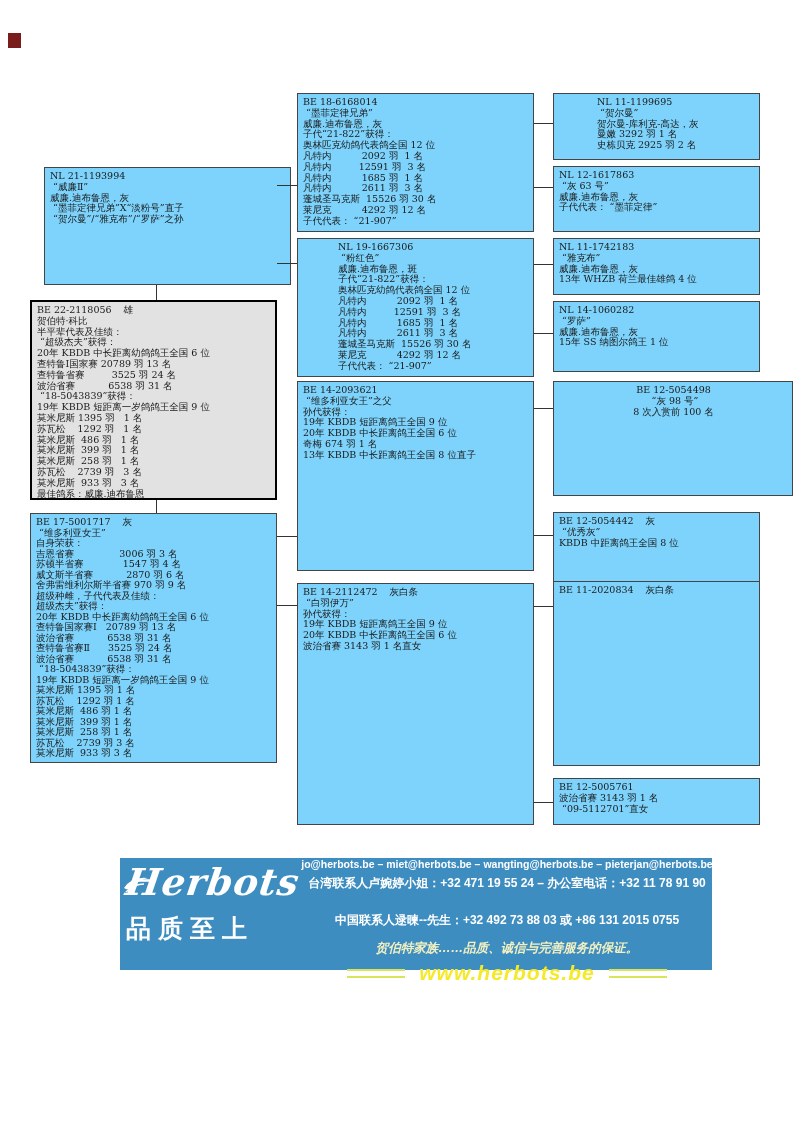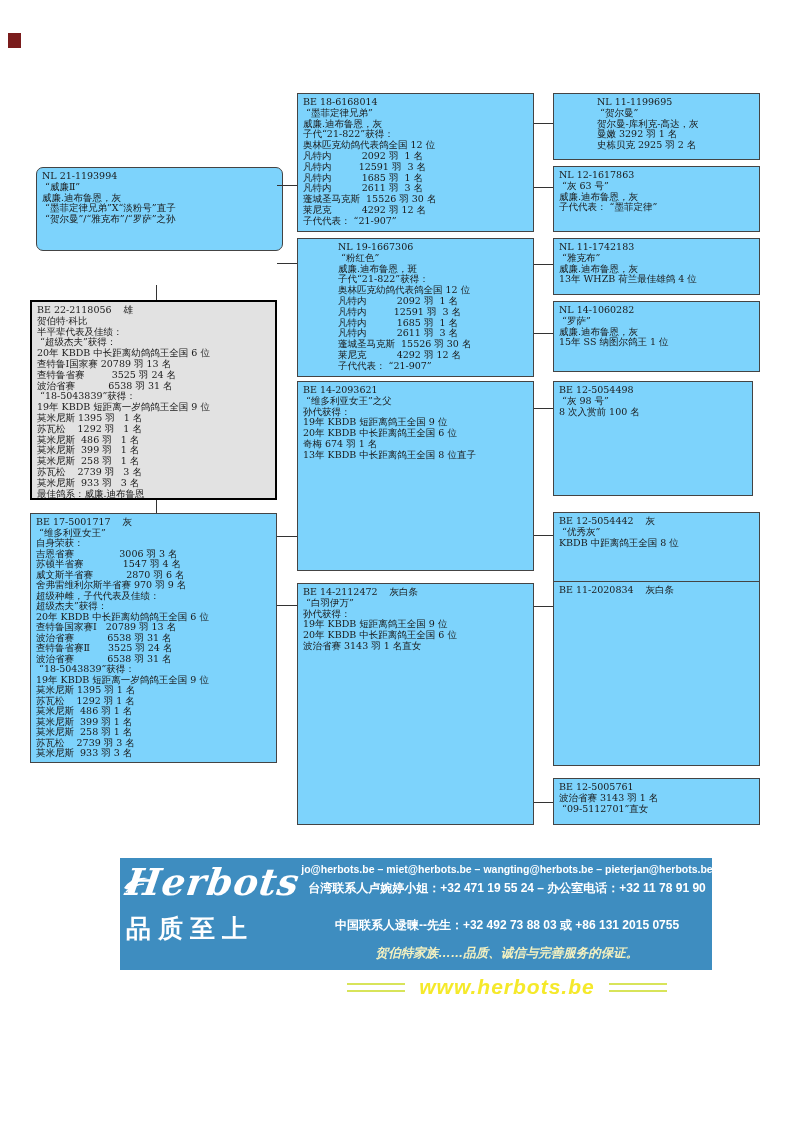--- a/index.html
+++ b/index.html
@@ -14,36 +14,36 @@
   .corner-mark{position:absolute;left:8px;top:33px;width:13px;height:15px;background:#7a1c1c;}
   
   .banner{position:absolute;left:120px;top:858px;width:592px;height:112px;background:#3e8dc0;
           font-family:"Liberation Sans",sans-serif;}
   .logo{position:absolute;left:6px;top:2px;width:180px;color:#fff;}
   .logo .script{font-family:"DejaVu Serif","Liberation Serif",serif;font-style:italic;font-weight:bold;
                 font-size:37px;transform:skewX(-8deg);letter-spacing:1px;white-space:nowrap;}
   .logo .feather{position:absolute;left:-4px;top:14px;}
   .logo .sub{margin-top:8px;font-size:25px;font-weight:bold;letter-spacing:7px;white-space:nowrap;}
   .binfo{position:absolute;left:178px;top:0;width:418px;text-align:center;color:#fff;}
-  .b-emails{margin-top:5px;font-size:10.5px;font-weight:bold;white-space:nowrap;}
+  .b-emails{font-size:10.5px;font-weight:bold;white-space:nowrap;}
   .b-tw{margin-top:5px;font-size:12px;font-weight:bold;white-space:nowrap;}
   .b-cn{margin-top:20px;font-size:12px;font-weight:bold;white-space:nowrap;}
   .b-slogan{margin-top:11px;font-size:12.5px;font-style:italic;font-weight:bold;color:#f2f0c0;white-space:nowrap;}
-  .b-urlrow{margin-top:13px;display:flex;align-items:center;justify-content:center;gap:14px;}
+  .b-urlrow{margin-top:4px;display:flex;align-items:center;justify-content:center;gap:14px;}
   .b-url{font-size:21px;font-weight:bold;font-style:italic;color:#f5e92a;letter-spacing:1px;}
   .eqbar{display:inline-block;width:58px;height:5px;border-top:2px solid #d8e45a;border-bottom:2px solid #d8e45a;}
 </style>
 </head>
 <body>
 
 <div class="page">
 
   <div class="corner-mark"></div>
 
-  <div class="pbox" style="left:36px;top:167px;width:247px;height:84px;border-radius:7px;">
+  <div class="pbox" style="left:44px;top:167px;width:247px;height:118px;">
       <div class="ln">NL 21-1193994</div>
       <div class="ln"> “威廉Ⅱ”</div>
       <div class="ln">威廉.迪布鲁恩，灰</div>
       <div class="ln"> “墨菲定律兄弟”X“淡粉号”直子</div>
       <div class="ln"> “贺尔曼”/“雅克布”/“罗萨”之孙</div>
     </div>
   <div class="pbox subject" style="left:30px;top:300px;width:247px;height:200px;">
       <div class="ln">BE 22-2118056    雄</div>
       <div class="ln">贺伯特·科比</div>
       <div class="ln">半平辈代表及佳绩：</div>
@@ -153,21 +153,21 @@
       <div class="ln"> “雅克布”</div>
       <div class="ln">威廉.迪布鲁恩，灰</div>
       <div class="ln">13年 WHZB 荷兰最佳雄鸽 4 位</div>
     </div>
   <div class="pbox" style="left:553px;top:301px;width:207px;height:71px;">
       <div class="ln">NL 14-1060282</div>
       <div class="ln"> “罗萨”</div>
       <div class="ln">威廉.迪布鲁恩，灰</div>
       <div class="ln">15年 SS 纳图尔鸽王 1 位</div>
     </div>
-  <div class="pbox" style="left:553px;top:381px;width:200px;height:115px;">
+  <div class="pbox" style="left:553px;top:381px;width:240px;height:115px;text-align:center;">
       <div class="ln">BE 12-5054498</div>
       <div class="ln"> “灰 98 号”</div>
       <div class="ln">8 次入赏前 100 名</div>
     </div>
   <div class="pbox" style="left:553px;top:512px;width:207px;height:72px;">
       <div class="ln">BE 12-5054442    灰</div>
       <div class="ln"> “优秀灰”</div>
       <div class="ln">KBDB 中距离鸽王全国 8 位</div>
     </div>
   <div class="pbox" style="left:553px;top:581px;width:207px;height:185px;">

